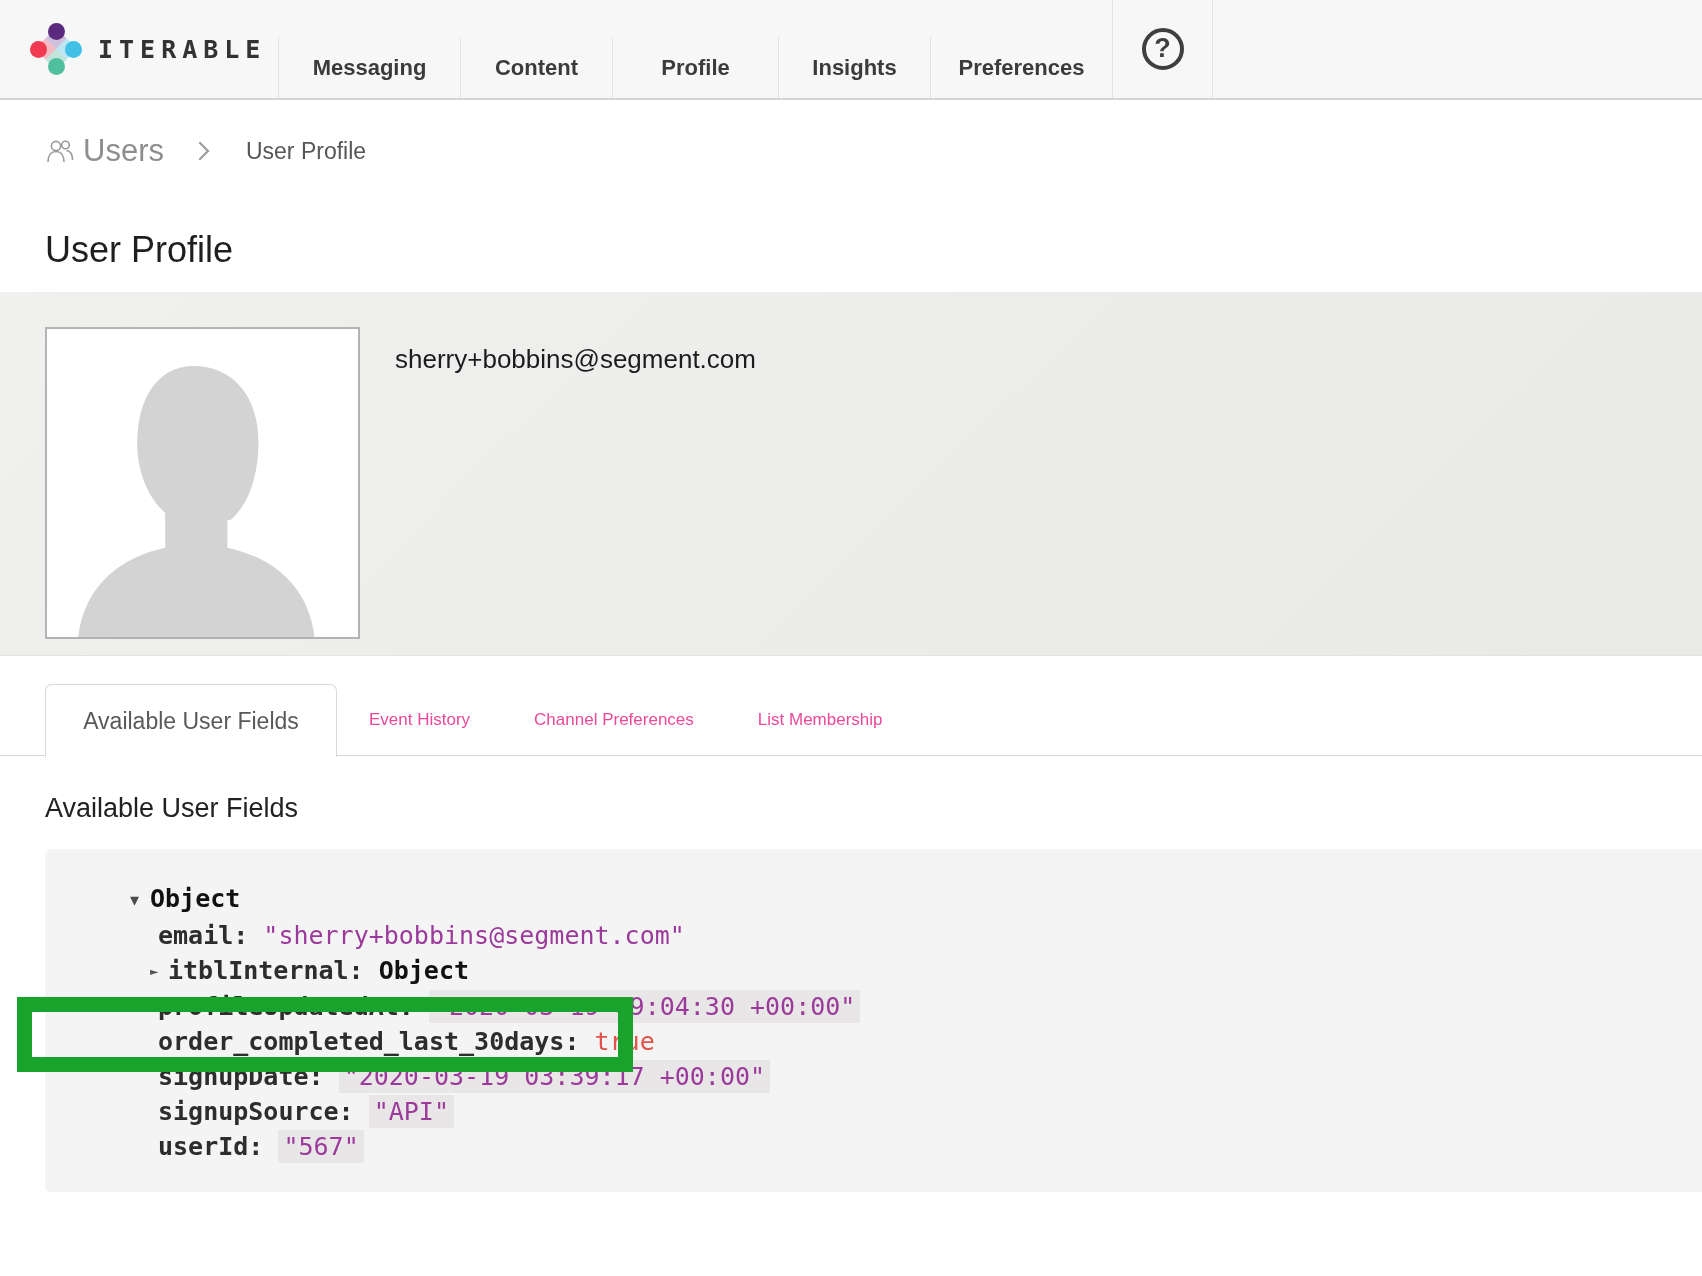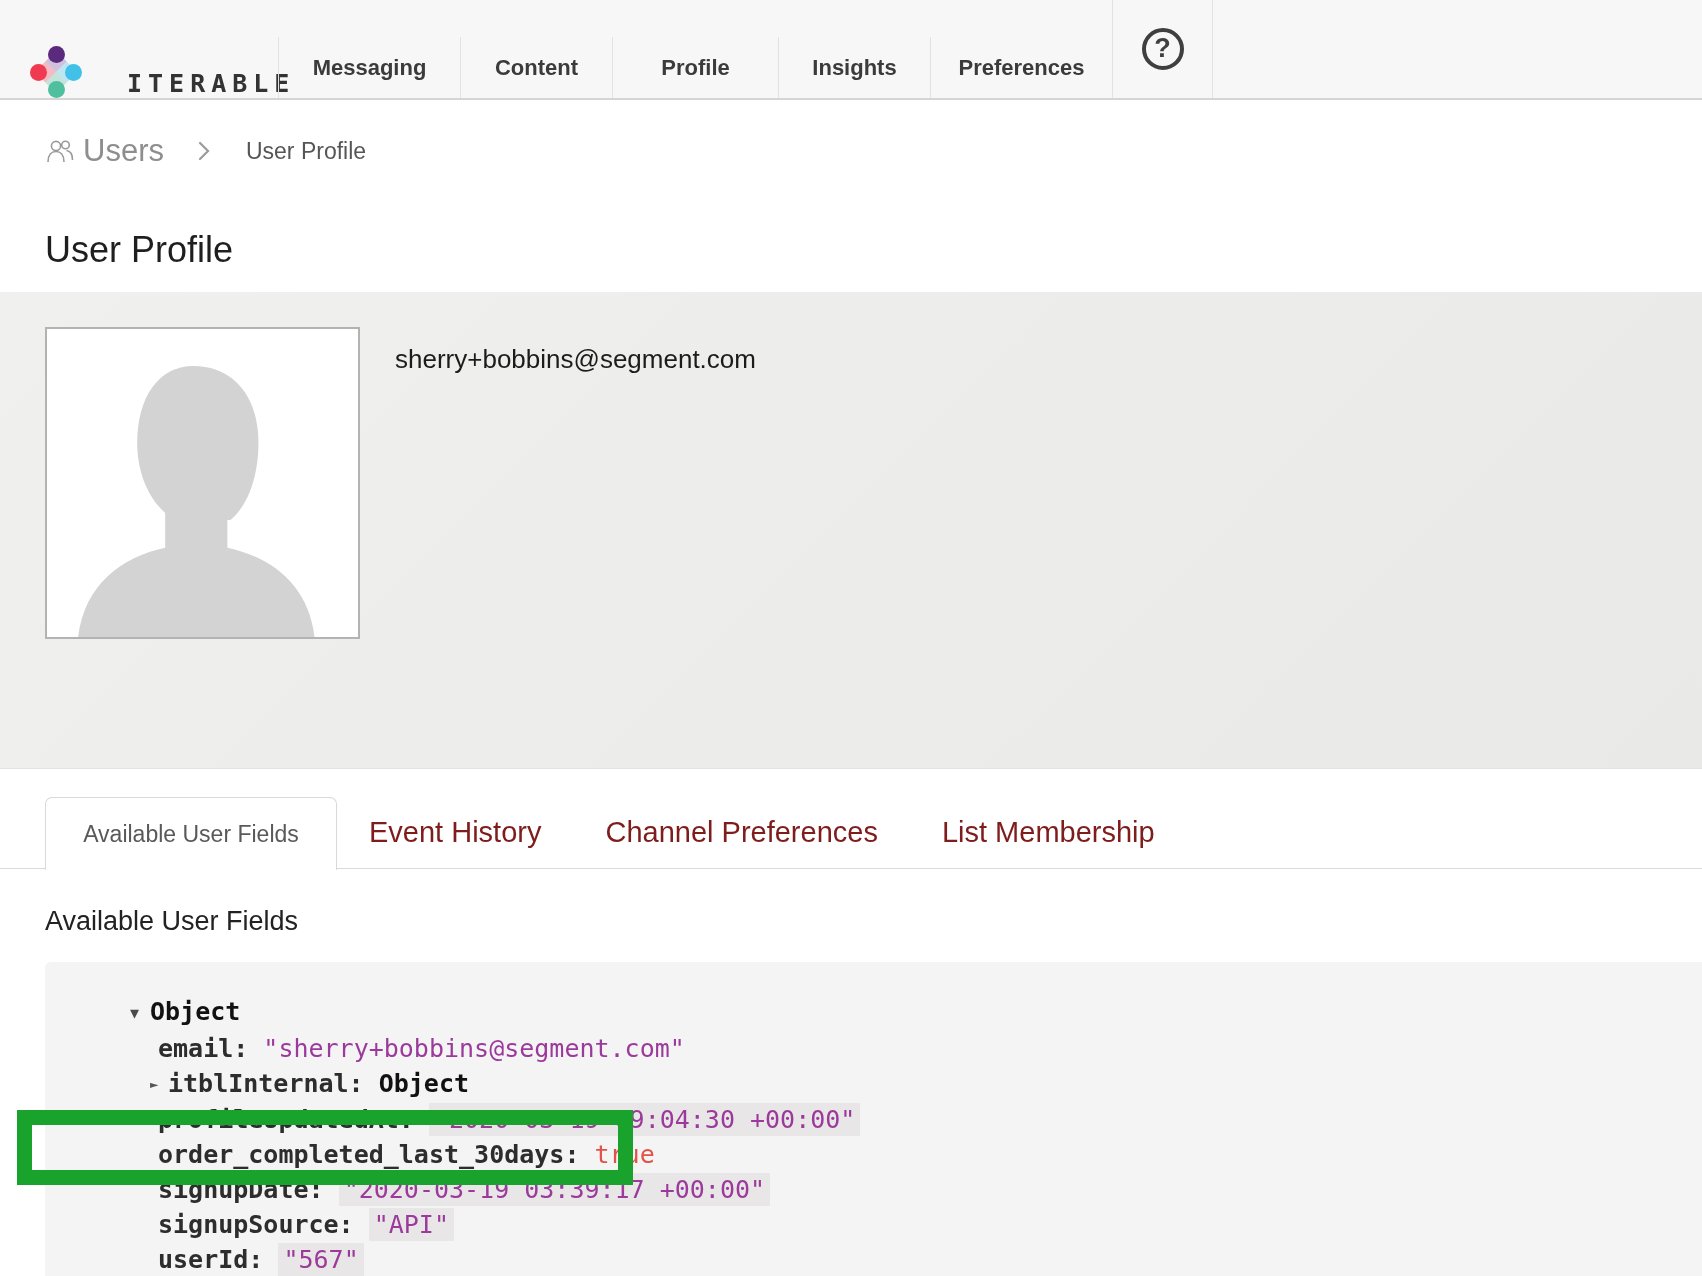--- a/index.html
+++ b/index.html
@@ -2,21 +2,21 @@
 <html><head>
 <meta charset="utf-8">
 <style>
   * { margin:0; padding:0; box-sizing:border-box; }
   html,body { width:1702px; height:1276px; background:#fff; overflow:hidden;
               font-family:"Liberation Sans", sans-serif; }
 
   
   .nav { height:100px; background:#f7f7f7; border-bottom:2px solid #d5d5d5;
          display:flex; align-items:stretch; }
-  .nav-logo { width:278px; display:flex; align-items:flex-end; padding-left:30px;gap:29px; }
+  .nav-logo { width:278px; display:flex; align-items:center; padding-left:30px; }
   .logo-mark { position:relative; width:52px; height:52px; margin-right:16px; flex:none; }
   .logo-ring { position:absolute; left:11px; top:11px; width:30px; height:30px;
                transform:rotate(45deg); display:grid; grid-template-columns:1fr 1fr; grid-template-rows:1fr 1fr; }
   .logo-ring div { opacity:.32; }
   .lr-a { background:#7b4ea3; } .lr-b { background:#45c1e8; }
   .lr-c { background:#ef3e5b; } .lr-d { background:#54bf9c; }
   .logo-dot { position:absolute; width:17px; height:17px; border-radius:50%; }
   .dot-top    { left:17.5px; top:0;      background:#5b2a7e; }
   .dot-left   { left:0;      top:17.5px; background:#ef3a52; }
   .dot-right  { right:0;     top:17.5px; background:#41c0e8; }
@@ -38,36 +38,36 @@
   .breadcrumb { margin:35px 0 0 45px; height:32px; display:flex; align-items:center; }
   .bc-users { display:flex; align-items:center; color:#8e8e8e; font-size:31px; cursor:pointer; }
   .bc-users svg { margin-right:8px; }
   .bc-sep { margin:0 36px 0 34px; display:flex; align-items:center; }
   .bc-current { color:#565656; font-size:23px; }
 
   
   h1.page-title { margin:62px 0 0 45px; font-size:36px; font-weight:400; color:#1f1f1f; }
 
   
-  .profile-band { margin-top:21px; height:477px;
+  .profile-band { margin-top:21px; height:364px;
                   background:linear-gradient(135deg,#f0f0ef 0%,#ececeb 55%,#e9e9e8 100%);
                   border-bottom:1px solid #e3e3e2; display:flex; }
   .avatar-box { margin:35px 0 0 45px; width:315px; height:312px; background:#fff;
                 border:2px solid #b3b3b3; overflow:hidden; flex:none; }
   .avatar-box svg { display:block; width:100%; height:100%; }
   .profile-email { margin:52px 0 0 35px; font-size:26px; color:#1c1c1c; }
 
   
   .tab-bar { margin-top:28px; height:72px; border-bottom:1px solid #d9d9d9;
              display:flex; align-items:stretch; padding-left:45px; position:relative; }
   .tab-active { width:292px; background:#fff; border:1px solid #d9d9d9; border-bottom:none;
                 border-radius:7px 7px 0 0; display:flex; align-items:center; justify-content:center;
                 font-size:23px; color:#595959; position:relative; top:0; height:73px; z-index:2;
                 cursor:pointer; }
-  .tab { display:flex; align-items:center; padding:0 32px; font-size:29px; color:#7f1d1d;
+  .tab { display:flex; align-items:center; padding:0 32px; font-size:17px; color:#ec4899;
          cursor:pointer; }
 
   
   .section-heading { margin:37px 0 0 45px; font-size:27px; font-weight:400; color:#222; }
 
   .code-wrap { position:relative; margin-top:25px; }
   .code-block { margin-left:45px; height:343px; background:#f4f4f4;
                 border-radius:6px 0 0 6px; padding-top:32px; overflow:hidden; }
   .code-row { font-family:"DejaVu Sans Mono", monospace; font-size:25px; line-height:35px;
               color:#2d2d2d; white-space:pre; }

